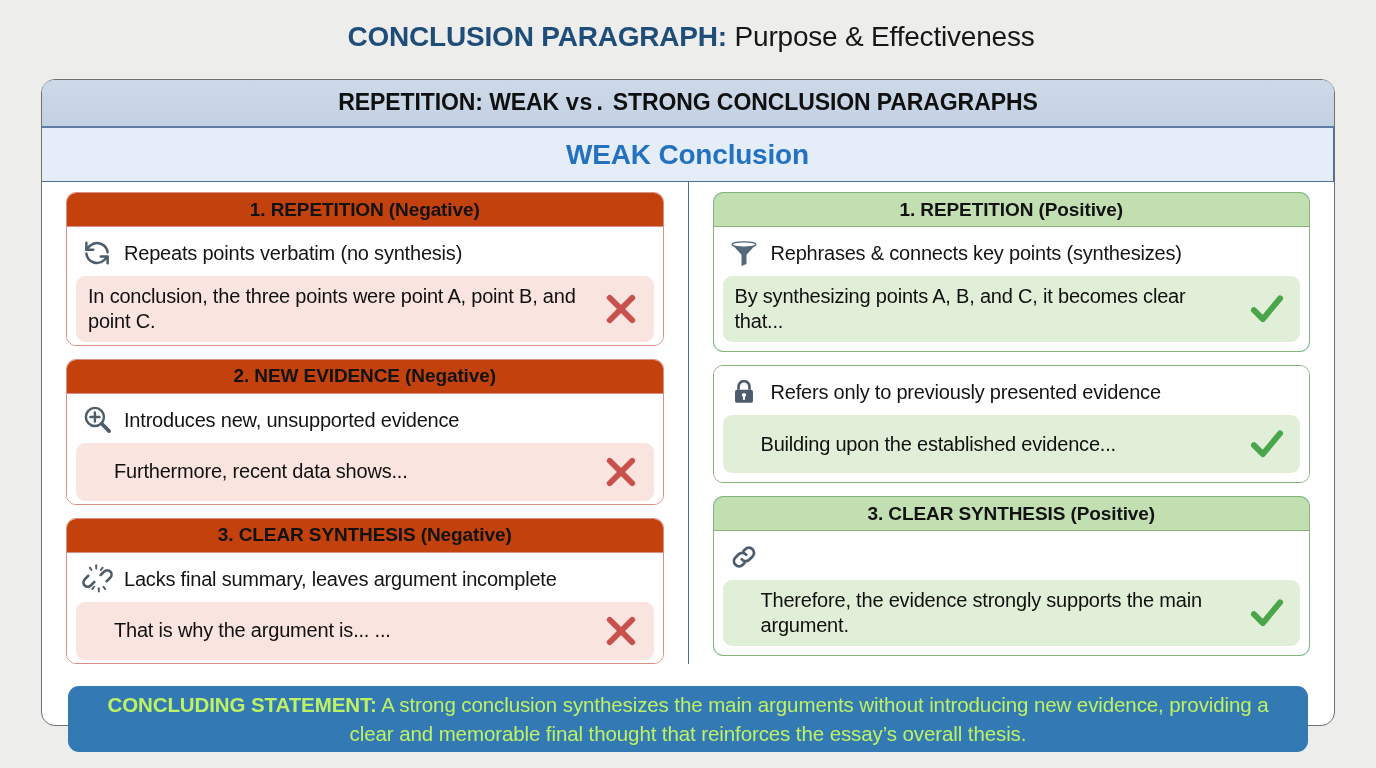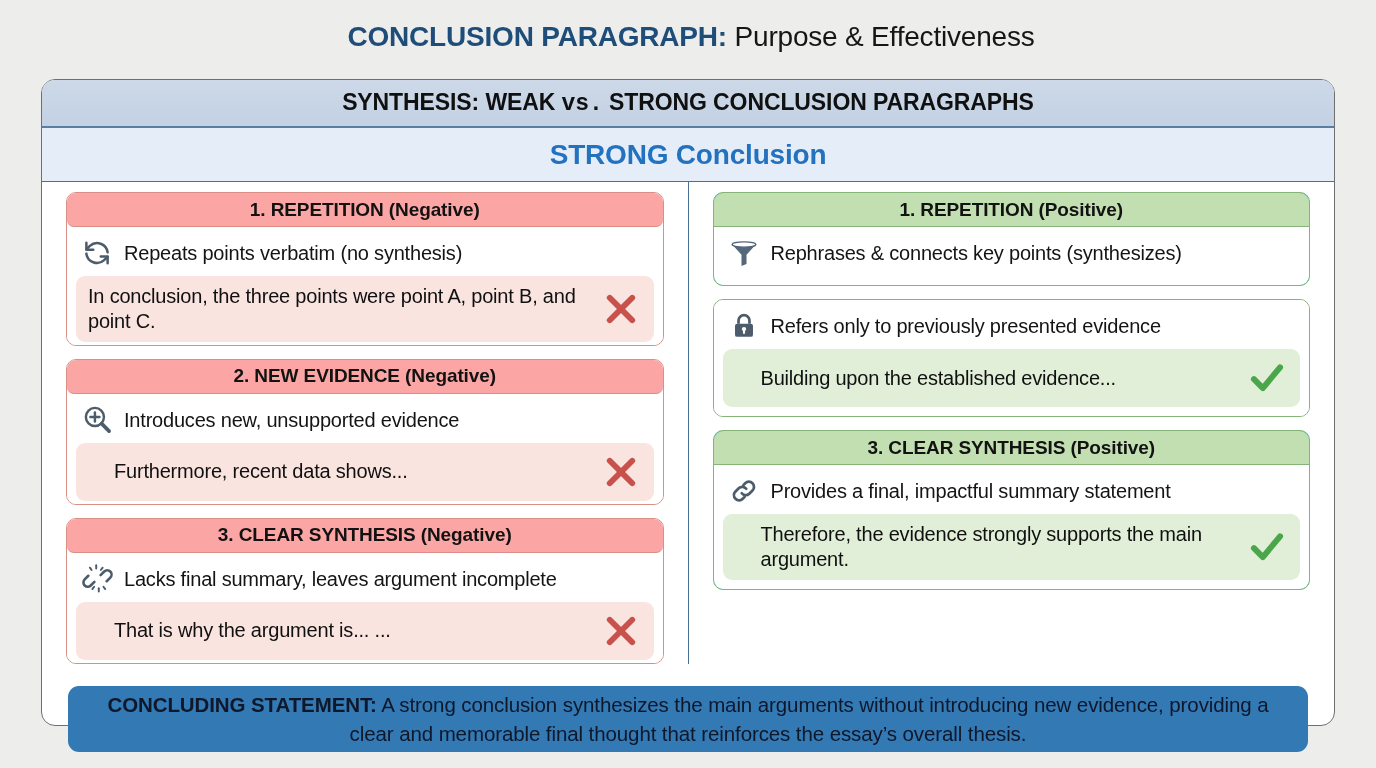--- a/index.html
+++ b/index.html
@@ -134,23 +134,22 @@
     height: 34px;
     display: flex;
     align-items: center;
     justify-content: center;
     font-size: 19px;
     font-weight: bold;
     color: #121212;
     letter-spacing: -0.1px;
   }
   .item-card.weak .item-header {
-    background: #fca5a5;
+    background: #c2410c;
     border-bottom: 1px solid #d98f86;
-    border-radius: 7px;
   }
   .item-card.strong .item-header {
     background: #c2dfb2;
     border-bottom: 1px solid #86b377;
   }
 
   .item-body {
     padding: 6px 9px 9px 9px;
     background: #ffffff;
   }
@@ -223,42 +222,42 @@
     display: flex;
     align-items: center;
     justify-content: center;
     text-align: center;
     padding: 4px 18px;
     z-index: 5;
   }
   .banner-text {
     font-size: 20.5px;
     line-height: 29px;
-    color: #0f172a;
+    color: #bef264;
     letter-spacing: -0.1px;
   }
   .banner-text .b-strong { font-weight: bold; }
 </style>
 </head>
 <body>
 
 <div id="page">
 
   <div class="page-title">
     <span class="t-strong">CONCLUSION PARAGRAPH:</span><span class="t-light"> Purpose &amp; Effectiveness</span>
   </div>
 
   <div class="outer-card">
 
     <div class="comparison-header">
-      <div class="comparison-header-text"><span>SYNTHESIS: WEAK </span><span class="lc">vs.</span><span> STRONG CONCLUSION PARAGRAPHS</span></div>
+      <div class="comparison-header-text"><span>REPETITION: WEAK </span><span class="lc">vs.</span><span> STRONG CONCLUSION PARAGRAPHS</span></div>
     </div>
 
     <div class="col-headers">
-      <div class="col-header right">STRONG Conclusion</div>
+      <div class="col-header left">WEAK Conclusion</div>
     </div>
 
     <div class="columns">
 
       <div class="column left">
 
         <div class="item-card weak">
           <div class="item-header">1. REPETITION (Negative)</div>
           <div class="item-body">
             <div class="desc-row">
@@ -349,20 +348,28 @@
           <div class="item-body">
             <div class="desc-row">
               <span class="icon-box">
                 <svg width="30" height="30" viewBox="0 0 24 24">
                   <path d="M2.5 5.2h19L14 13.4v7.4l-4 1.6v-9z" fill="#55677a"></path>
                   <ellipse cx="12" cy="5.2" rx="9.5" ry="2.1" fill="#ffffff" stroke="#55677a" stroke-width="1.1"></ellipse>
                 </svg>
               </span>
               <span class="desc-text">Rephrases &amp; connects key points (synthesizes)</span>
             </div>
+            <div class="quote-box strong">
+              <span class="quote-text">By synthesizing points A, B, and C, it becomes clear that...</span>
+              <span class="mark">
+                <svg width="38" height="38" viewBox="0 0 32 32" fill="none" stroke="#4ba64b" stroke-width="5" stroke-linecap="round" stroke-linejoin="round">
+                  <polyline points="5,17 12.5,24.5 27,7"></polyline>
+                </svg>
+              </span>
+            </div>
           </div>
         </div>
 
         <div class="item-card strong">
           <div class="item-body">
             <div class="desc-row">
               <span class="icon-box">
                 <svg width="28" height="28" viewBox="0 0 24 24">
                   <path d="M7.3 10V7.4a4.7 4.7 0 0 1 9.4 0V10" fill="none" stroke="#4c5c6b" stroke-width="2.3"></path>
                   <rect x="4.3" y="10" width="15.4" height="11.3" rx="1.9" fill="#4c5c6b"></rect>
@@ -386,21 +393,20 @@
         <div class="item-card strong">
           <div class="item-header">3. CLEAR SYNTHESIS (Positive)</div>
           <div class="item-body">
             <div class="desc-row">
               <span class="icon-box">
                 <svg width="30" height="30" viewBox="0 0 24 24" fill="none" stroke="#4c5c6b" stroke-width="2.2" stroke-linecap="round">
                   <path d="M10.2 13.8a4 4 0 0 0 6 .4l2.6-2.6a4.1 4.1 0 0 0-5.8-5.8l-1.5 1.5"></path>
                   <path d="M13.8 10.2a4 4 0 0 0-6-.4l-2.6 2.6a4.1 4.1 0 0 0 5.8 5.8l1.5-1.5"></path>
                 </svg>
               </span>
-              <span class="desc-text">Provides a final, impactful summary statement</span>
             </div>
             <div class="quote-box strong pad-left">
               <span class="quote-text">Therefore, the evidence strongly supports the main argument.</span>
               <span class="mark">
                 <svg width="38" height="38" viewBox="0 0 32 32" fill="none" stroke="#4ba64b" stroke-width="5" stroke-linecap="round" stroke-linejoin="round">
                   <polyline points="5,17 12.5,24.5 27,7"></polyline>
                 </svg>
               </span>
             </div>
           </div>

